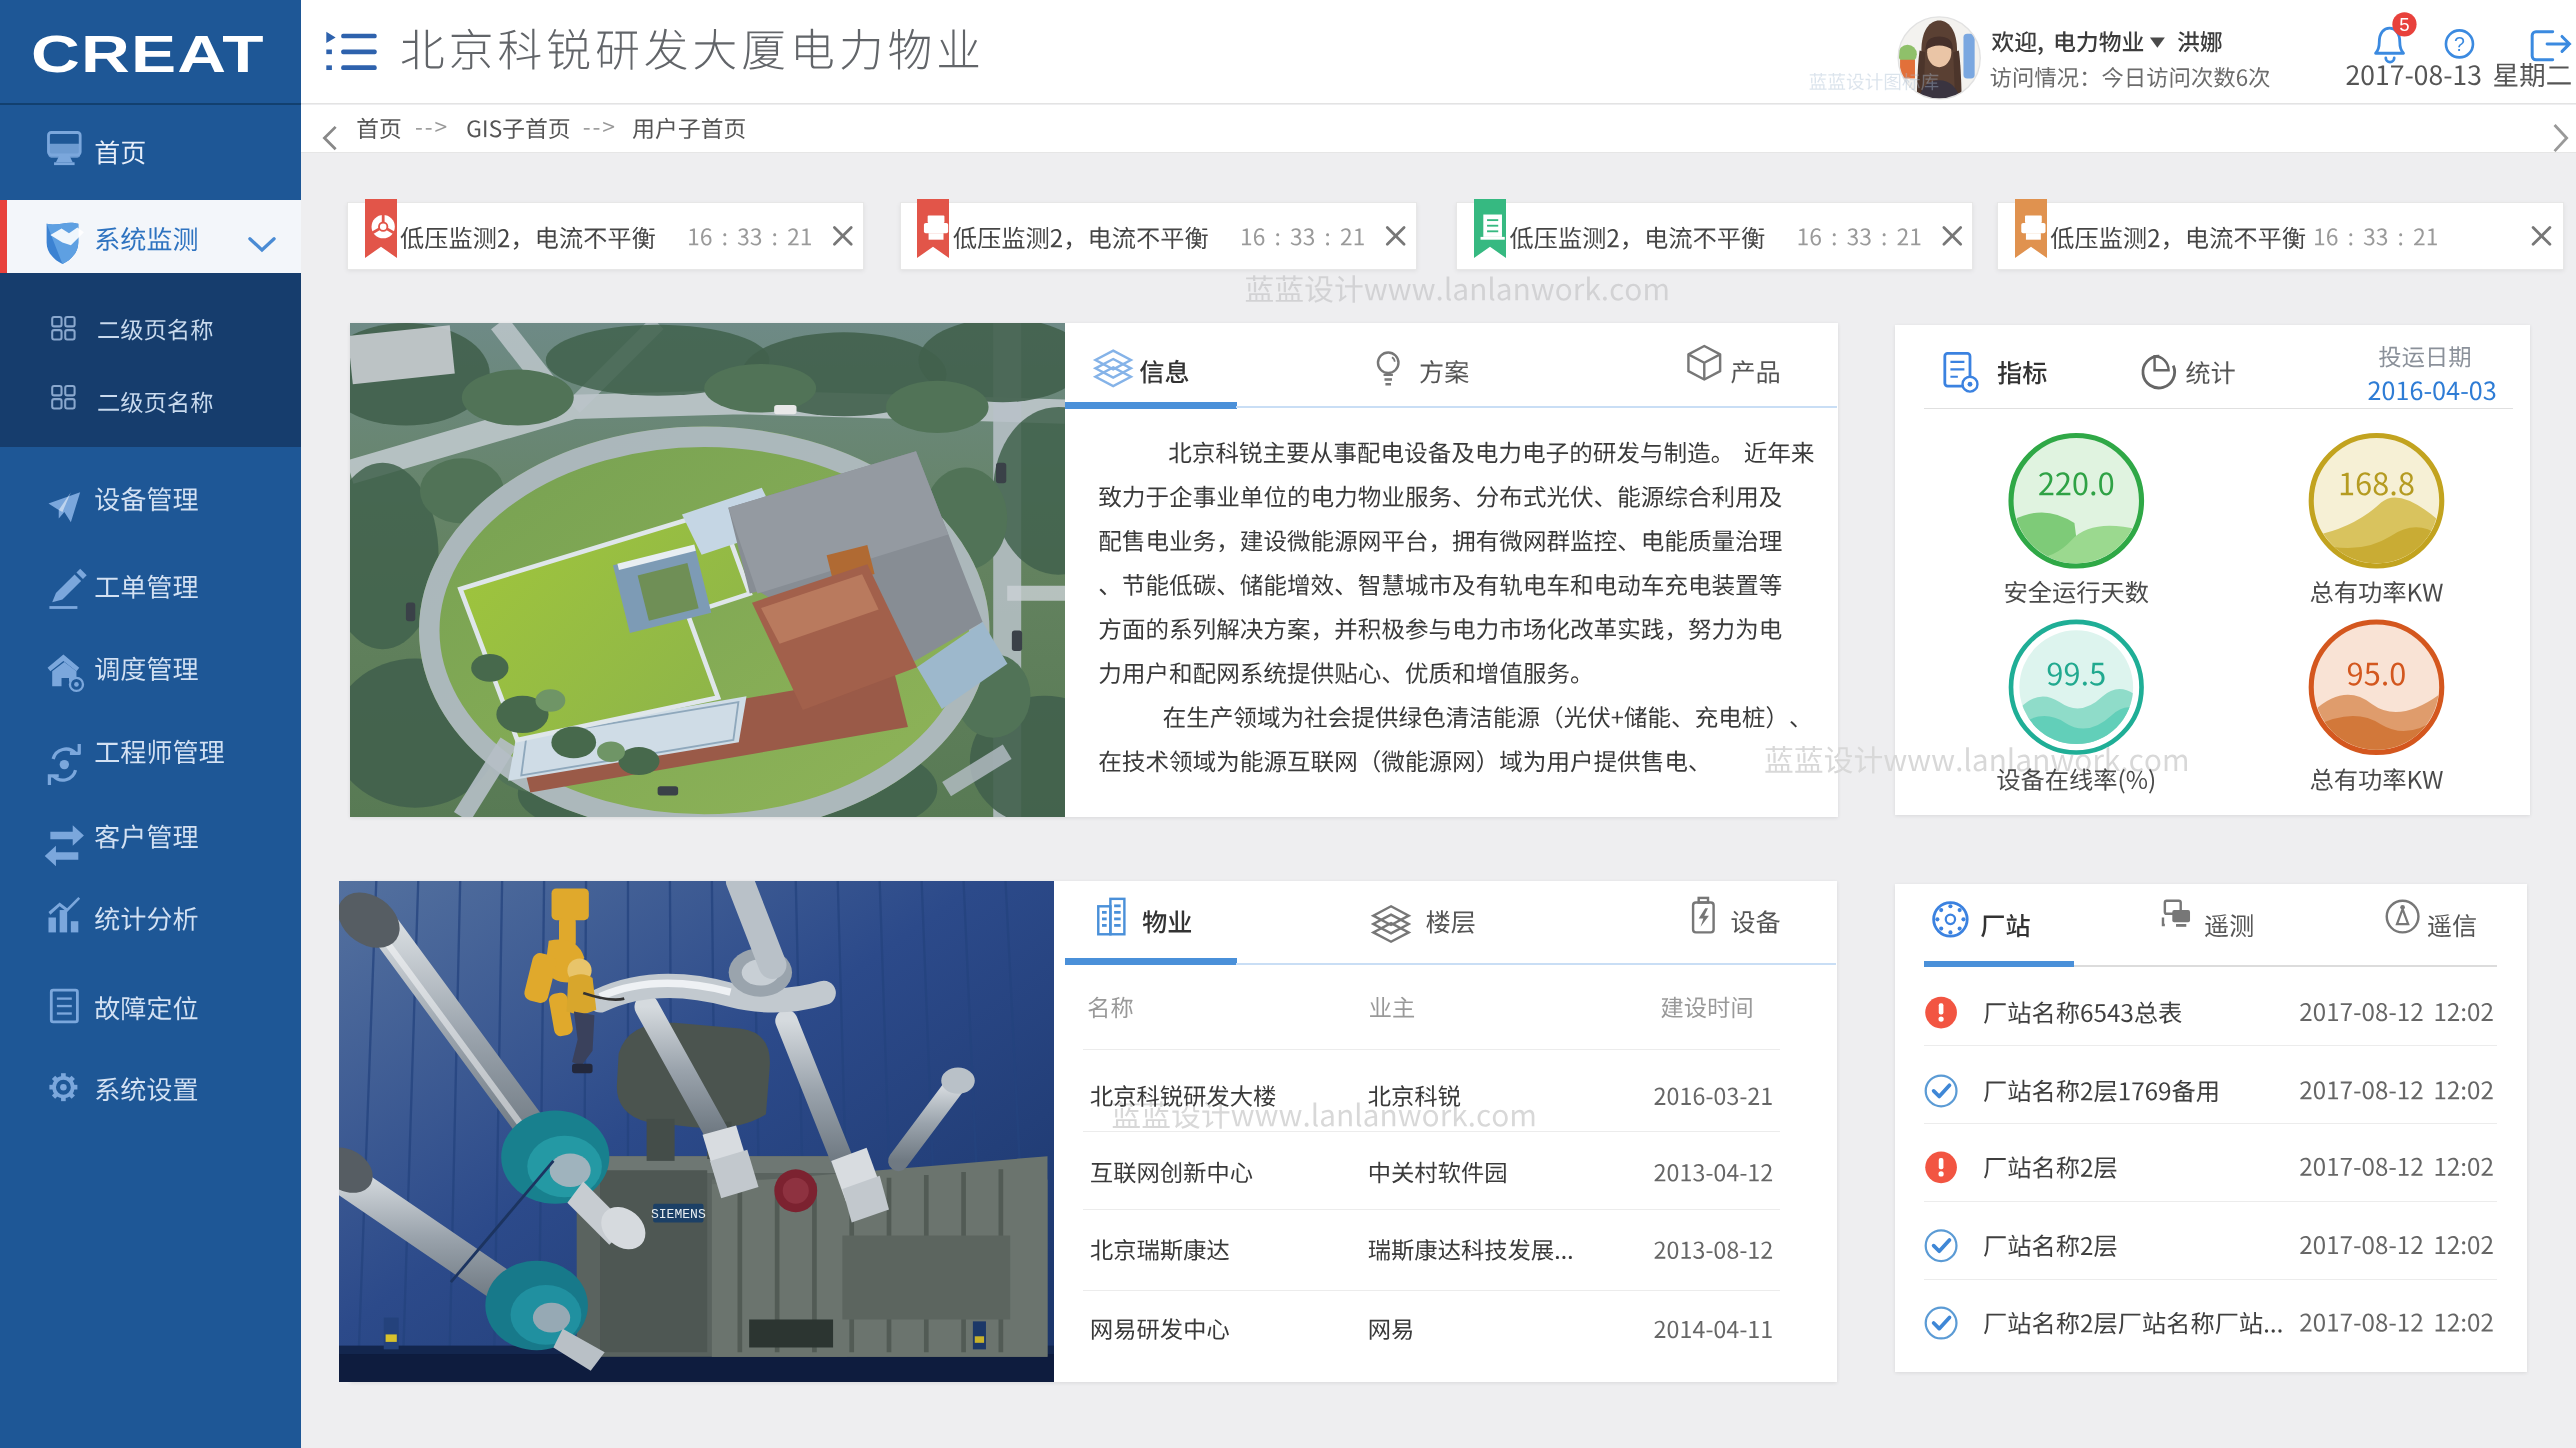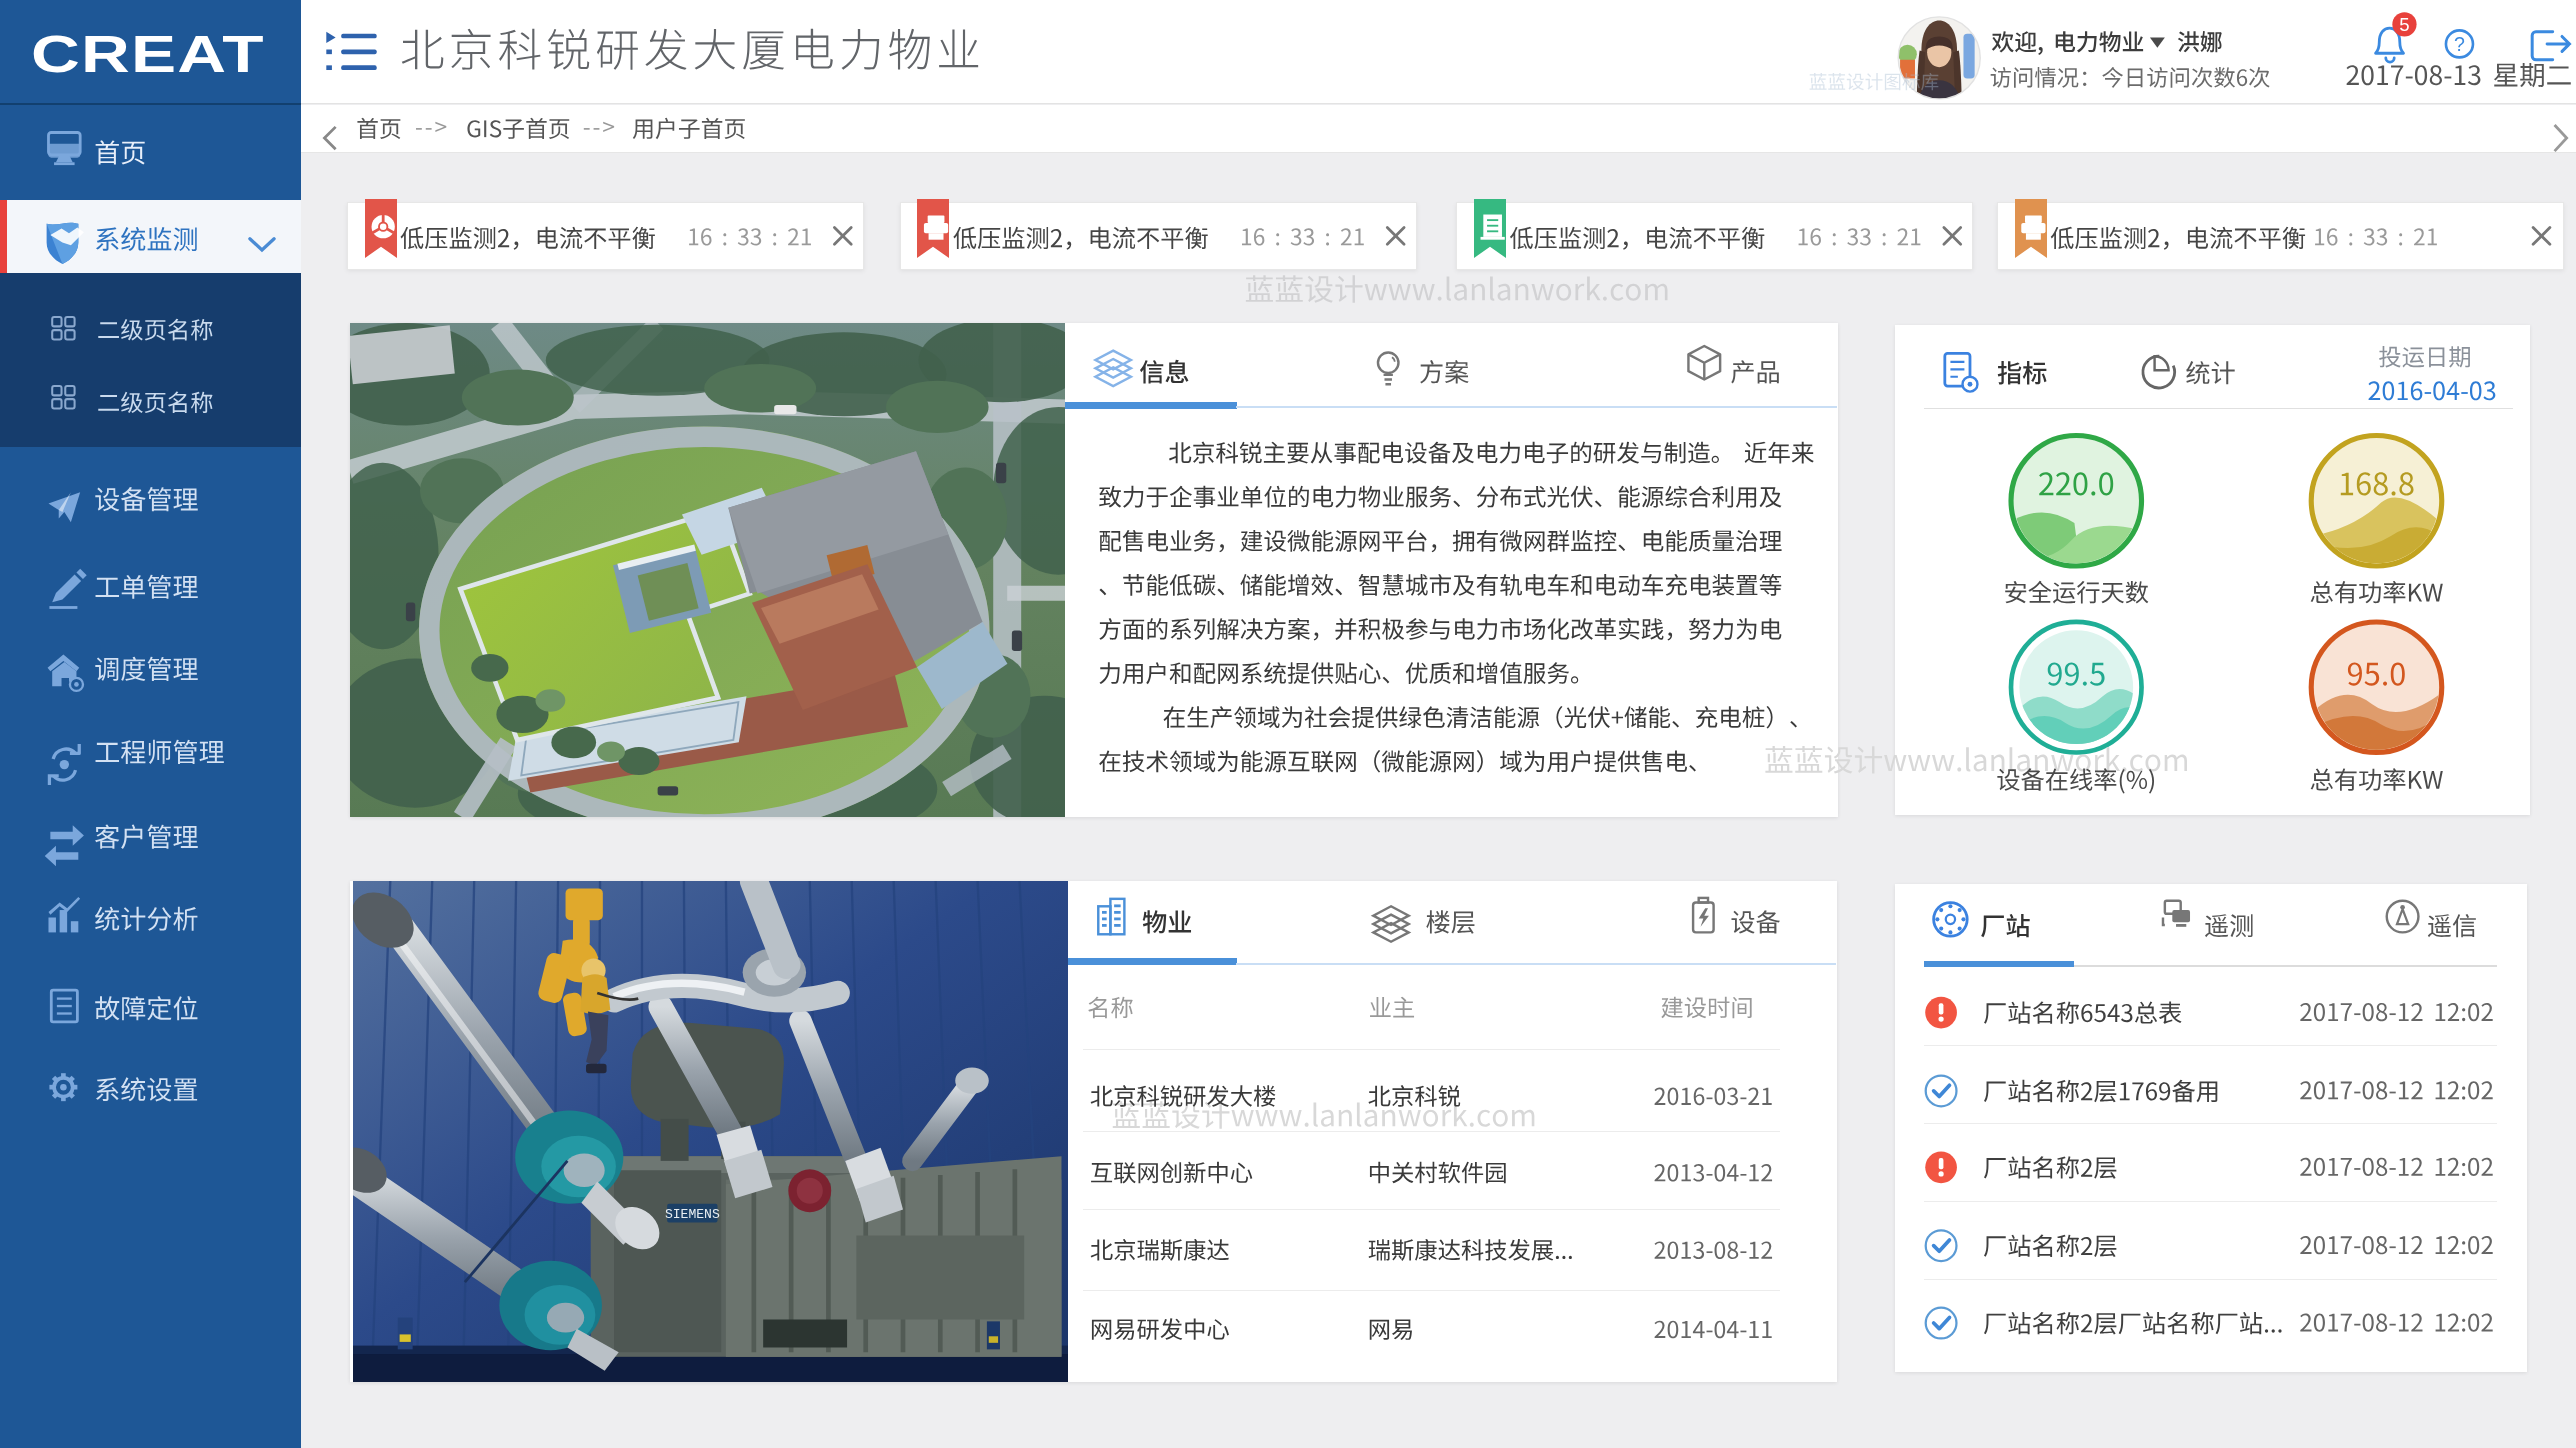--- a/index.html
+++ b/index.html
@@ -134,21 +134,21 @@
 </g>
 
 <g fill="#3a4148">
 <rect x="693" y="150" width="11" height="22" rx="3"></rect>
 <rect x="710" y="330" width="11" height="22" rx="3"></rect>
 <rect x="60" y="300" width="10" height="20" rx="3"></rect>
 <rect x="330" y="497" width="22" height="10" rx="3"></rect>
 </g>
 <rect x="455" y="88" width="24" height="10" rx="3" fill="#e8e8e8"></rect>
 </svg></div>
-<div class="abs" style="left:353px;top:881px;width:786px;height:501px;overflow:hidden"><svg width="715" height="501" viewBox="0 0 767 537" preserveAspectRatio="none">
+<div class="abs" style="left:339px;top:881px;width:786px;height:501px;overflow:hidden"><svg width="715" height="501" viewBox="0 0 767 537" preserveAspectRatio="none">
 <defs>
 <linearGradient id="blbg" x1="0" y1="0" x2="1" y2="1">
  <stop offset="0" stop-color="#54719f"></stop>
           <stop offset=".45" stop-color="#2c4a8a"></stop>
           <stop offset="1" stop-color="#1a3468"></stop>
 </linearGradient>
 <linearGradient id="tb" x1="0" y1="0" x2="0" y2="1">
  <stop offset="0" stop-color="#d5dade"></stop>
           <stop offset=".5" stop-color="#9aa3ac"></stop>
           <stop offset="1" stop-color="#6f7982"></stop>

